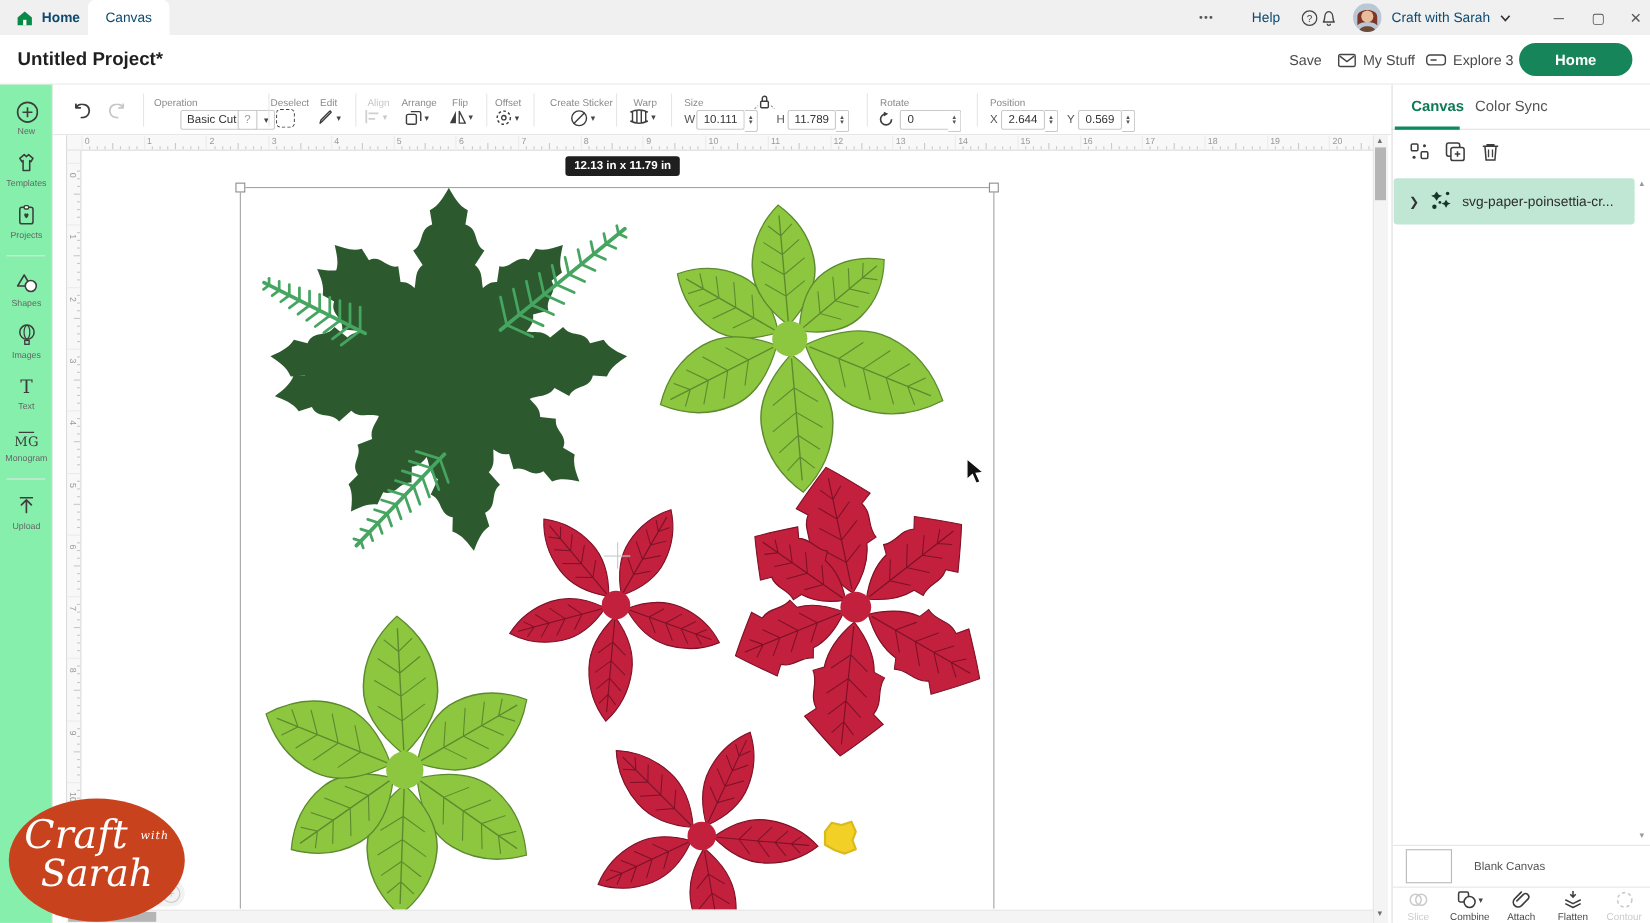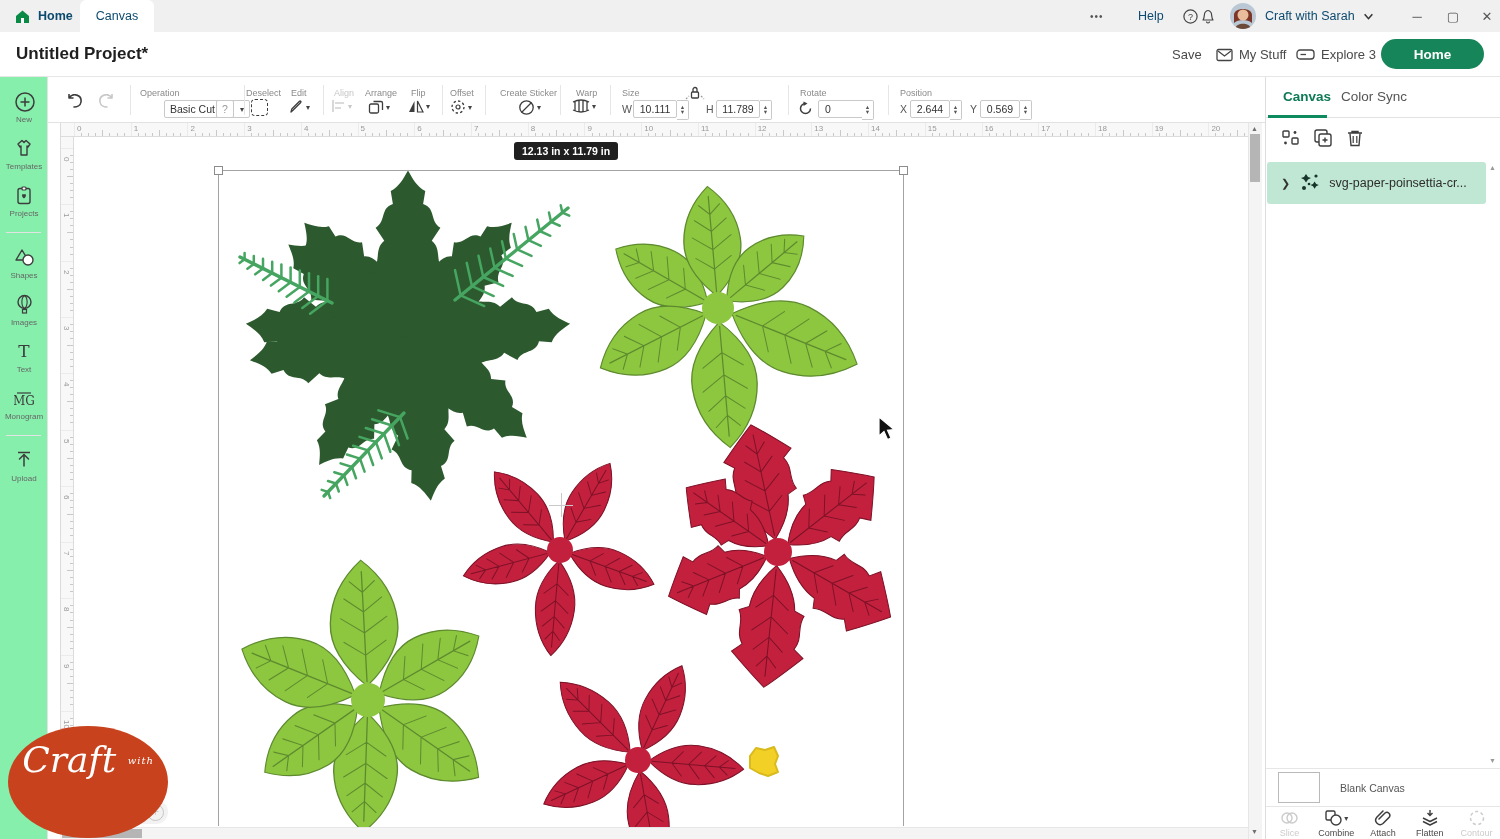--- a/index.html
+++ b/index.html
@@ -902,20 +902,21 @@
 <svg class="abs" style="left:876px;top:416px;z-index:60;" width="22" height="26" viewBox="0 0 22 26">
   <path d="M3,1 L3,20 L8,15.5 L11.5,23.5 L15,22 L11.5,14.2 L18,13.5 Z" fill="#111" stroke="#fff" stroke-width="1.2"></path>
 </svg>
 
 <div class="abs" id="zoom-pill">
   <span id="zoom-pct">0%</span>
   <div id="zoom-plus">+</div>
 </div>
 <div class="abs" id="logo">
   <div class="l1"><span>Craft</span> <span class="lw">with</span></div>
+  <div class="l2">Sarah</div>
 </div>
 
 <div class="abs" id="rpanel"></div>
 <div class="abs" id="rtabs">
   <span class="rtab" style="left:18px;color:#0e7a55;font-weight:bold;">Canvas</span>
   <span class="rtab" style="left:76px;color:#555;">Color Sync</span>
 </div>
 <div class="abs" id="rtab-underline"></div>
 
 <svg class="abs ricon" style="left:1281px;" width="20" height="20" viewBox="0 0 20 20">

